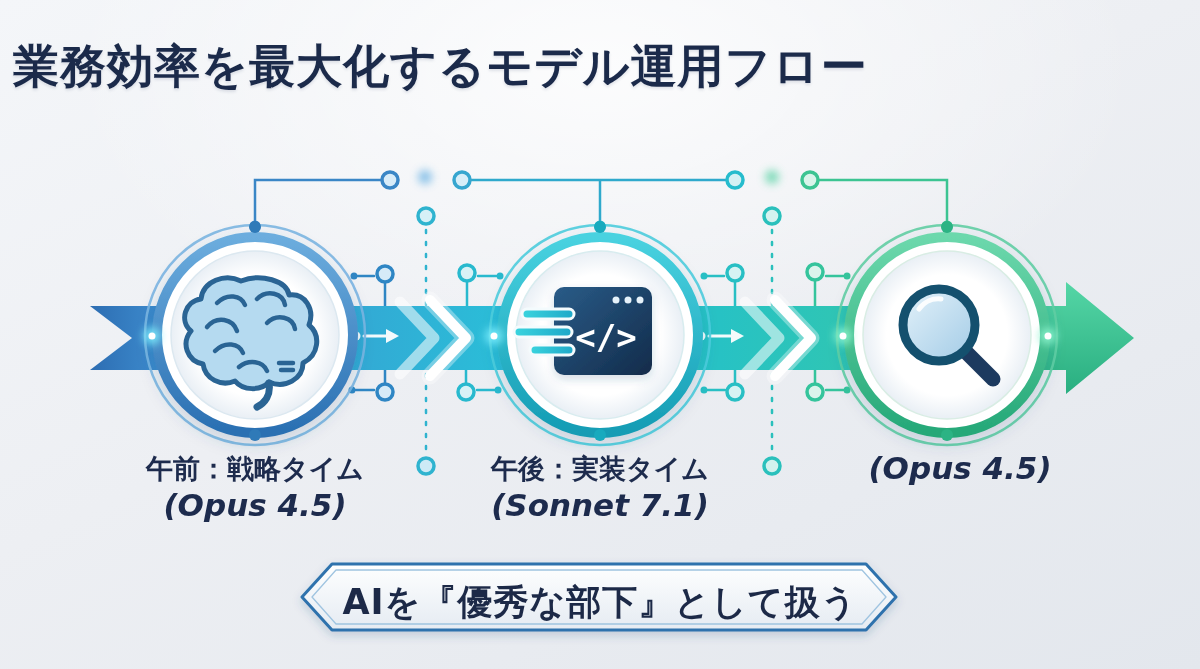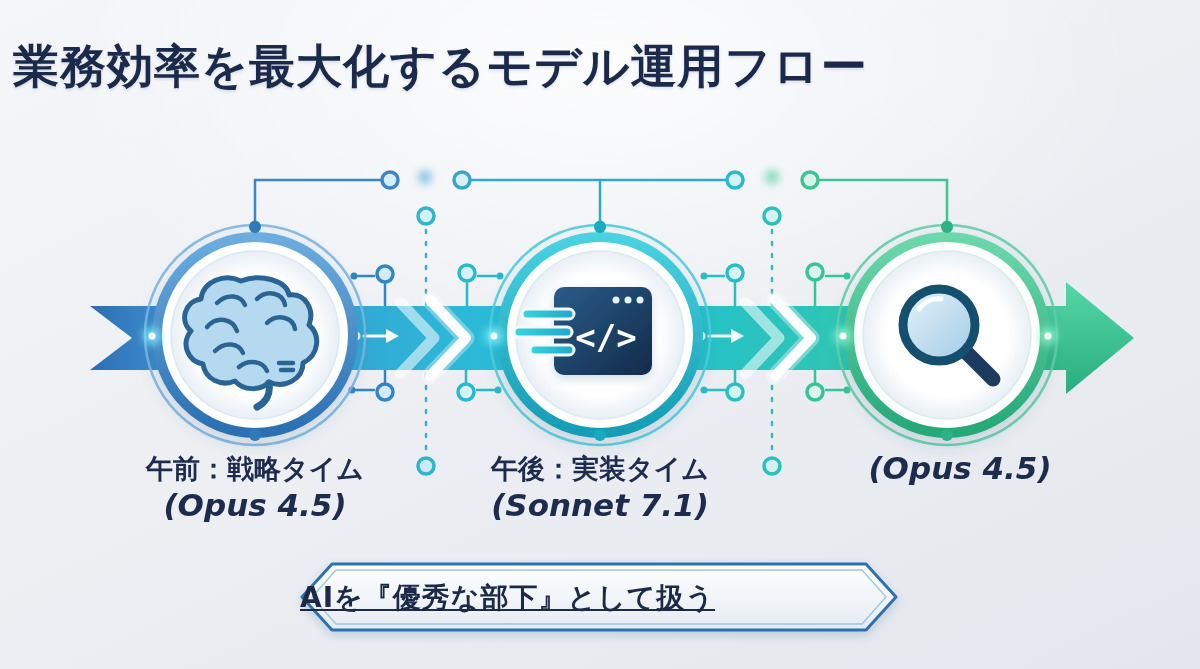--- a/index.html
+++ b/index.html
@@ -20,22 +20,22 @@
   .step-label{
     position:absolute;top:450px;text-align:center;color:#1d2b4d;
     font-weight:800;line-height:37px;
   }
   .step-label .time{font-size:27px;display:block;}
   .step-label .model{font-size:31px;display:block;font-style:italic;}
   .sl1{left:75px;width:360px;}
   .sl2{left:420px;width:360px;}
   .sl3{left:775px;width:370px;}
   .banner-text{
-    position:absolute;top:579px;left:300px;width:600px;text-align:left;
-    font-size:28px;font-weight:800;color:#1c2947;letter-spacing:1px;text-decoration:underline;
+    position:absolute;top:579px;left:300px;width:600px;text-align:center;
+    font-size:35px;font-weight:800;color:#1c2947;letter-spacing:1px;
   }
   svg{display:block;}
 </style>
 </head>
 <body>
 
 <svg class="stage" viewBox="0 0 1200 669" aria-hidden="true">
   <defs>
     <linearGradient id="gBand" x1="0" y1="0" x2="1" y2="0">
       <stop offset="0" stop-color="#3e8ed0"></stop>

